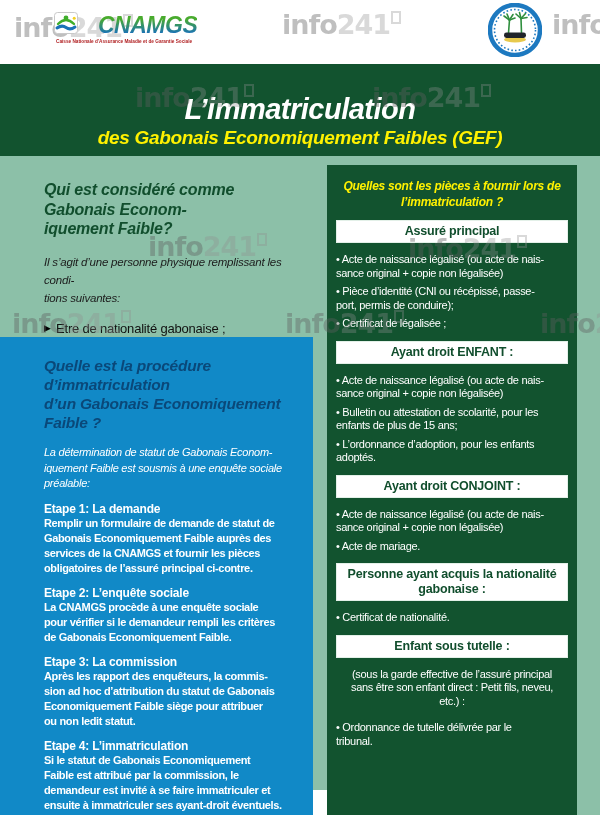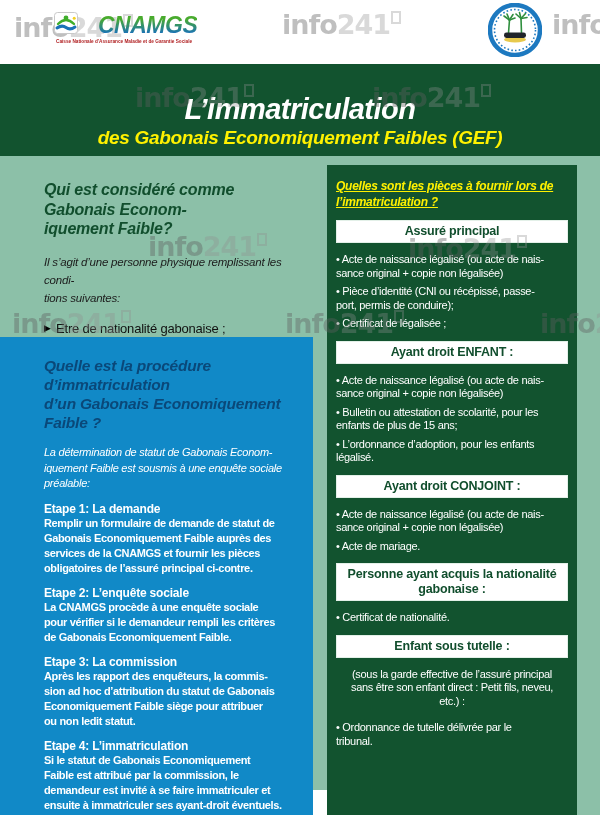--- a/index.html
+++ b/index.html
@@ -83,21 +83,21 @@
     white-space:pre-line;letter-spacing:-0.35px;
   }
 
   
   .green-box{
     position:absolute;left:327px;top:165px;width:250px;height:650px;background:#12532F;
     z-index:4;box-sizing:border-box;padding:12px 9px 0 9px;
   }
   .right-heading{
     margin:2px 0 10px 0;font-size:12px;font-weight:bold;font-style:italic;color:#FFF100;
-    text-align:left;line-height:15.5px;white-space:pre-line;letter-spacing:-0.25px;text-decoration:underline;
+    text-align:center;line-height:15.5px;white-space:pre-line;letter-spacing:-0.25px;
   }
   .section-banner{
     background:#ffffff;border:1px solid #E3F0E8;color:#114E2D;font-weight:bold;
     font-size:12.5px;text-align:center;padding:3px 2px;line-height:15px;
     white-space:pre-line;margin:10px 0 10px 0;letter-spacing:-0.2px;
   }
   .item{
     font-size:11px;color:#ffffff;line-height:13.5px;white-space:pre-line;
     margin:0 0 5px 0;letter-spacing:-0.3px;
   }
@@ -236,21 +236,21 @@
       <p class="item">• Certificat de légalisée ;</p>
     </div>
 
     <div>
       <div class="section-banner">Ayant droit ENFANT :</div>
       <p class="item">• Acte de naissance légalisé (ou acte de nais-
 sance original + copie non légalisée)</p>
       <p class="item">• Bulletin ou attestation de scolarité, pour les
 enfants de plus de 15 ans;</p>
       <p class="item">• L’ordonnance d’adoption, pour les enfants
-légalisé.</p>
+adoptés.</p>
     </div>
 
     <div>
       <div class="section-banner">Ayant droit CONJOINT :</div>
       <p class="item">• Acte de naissance légalisé (ou acte de nais-
 sance original + copie non légalisée)</p>
       <p class="item">• Acte de mariage.</p>
     </div>
 
     <div>

